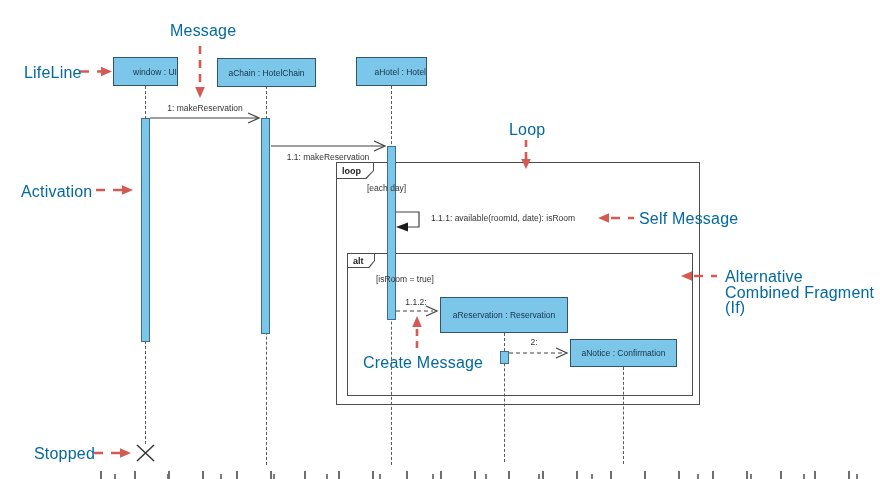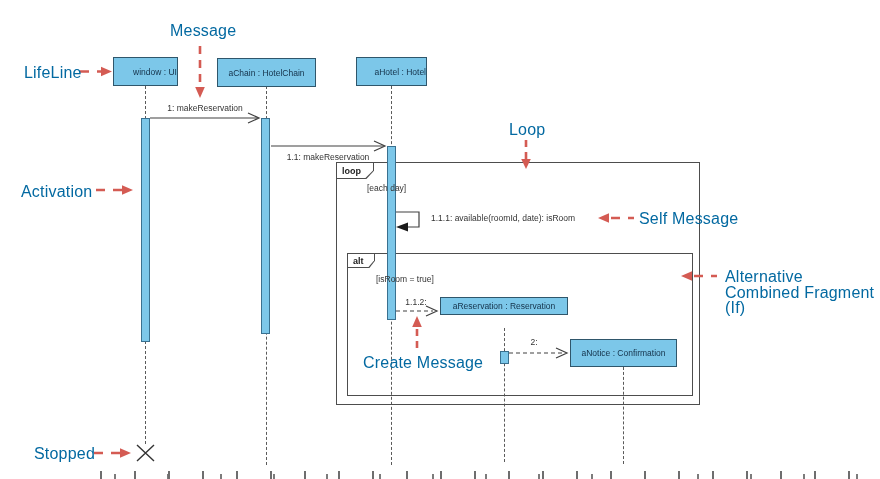--- a/index.html
+++ b/index.html
@@ -83,21 +83,21 @@
   <div class="node" style="left:113px;top:57px;width:65px;height:29px;padding-left:19px;">
     <span>window : UI</span>
   </div>
   <div class="node" style="left:217px;top:58px;width:99px;height:29px;">
     <span>aChain : HotelChain</span>
   </div>
   <div class="node" style="left:356px;top:57px;width:71px;height:29px;justify-content:flex-end;">
     <span>aHotel : Hotel</span>
   </div>
 
-  <div class="node" style="left:440px;top:297px;width:128px;height:18px;">
+  <div class="node" style="left:440px;top:297px;width:128px;height:36px;">
     <span>aReservation : Reservation</span>
   </div>
   <div class="node" style="left:570px;top:339px;width:107px;height:28px;">
     <span>aNotice : Confirmation</span>
   </div>
 
   <div class="mlabel center" style="left:150px;top:103px;width:110px;">1: makeReservation</div>
   <div class="mlabel center" style="left:271px;top:131px;width:114px;margin-top:21px;">1.1: makeReservation</div>
   <div class="mlabel" style="left:431px;top:213px;">1.1.1: available(roomId, date): isRoom</div>
   <div class="mlabel center" style="left:400px;top:297px;width:32px;">1.1.2:</div>

